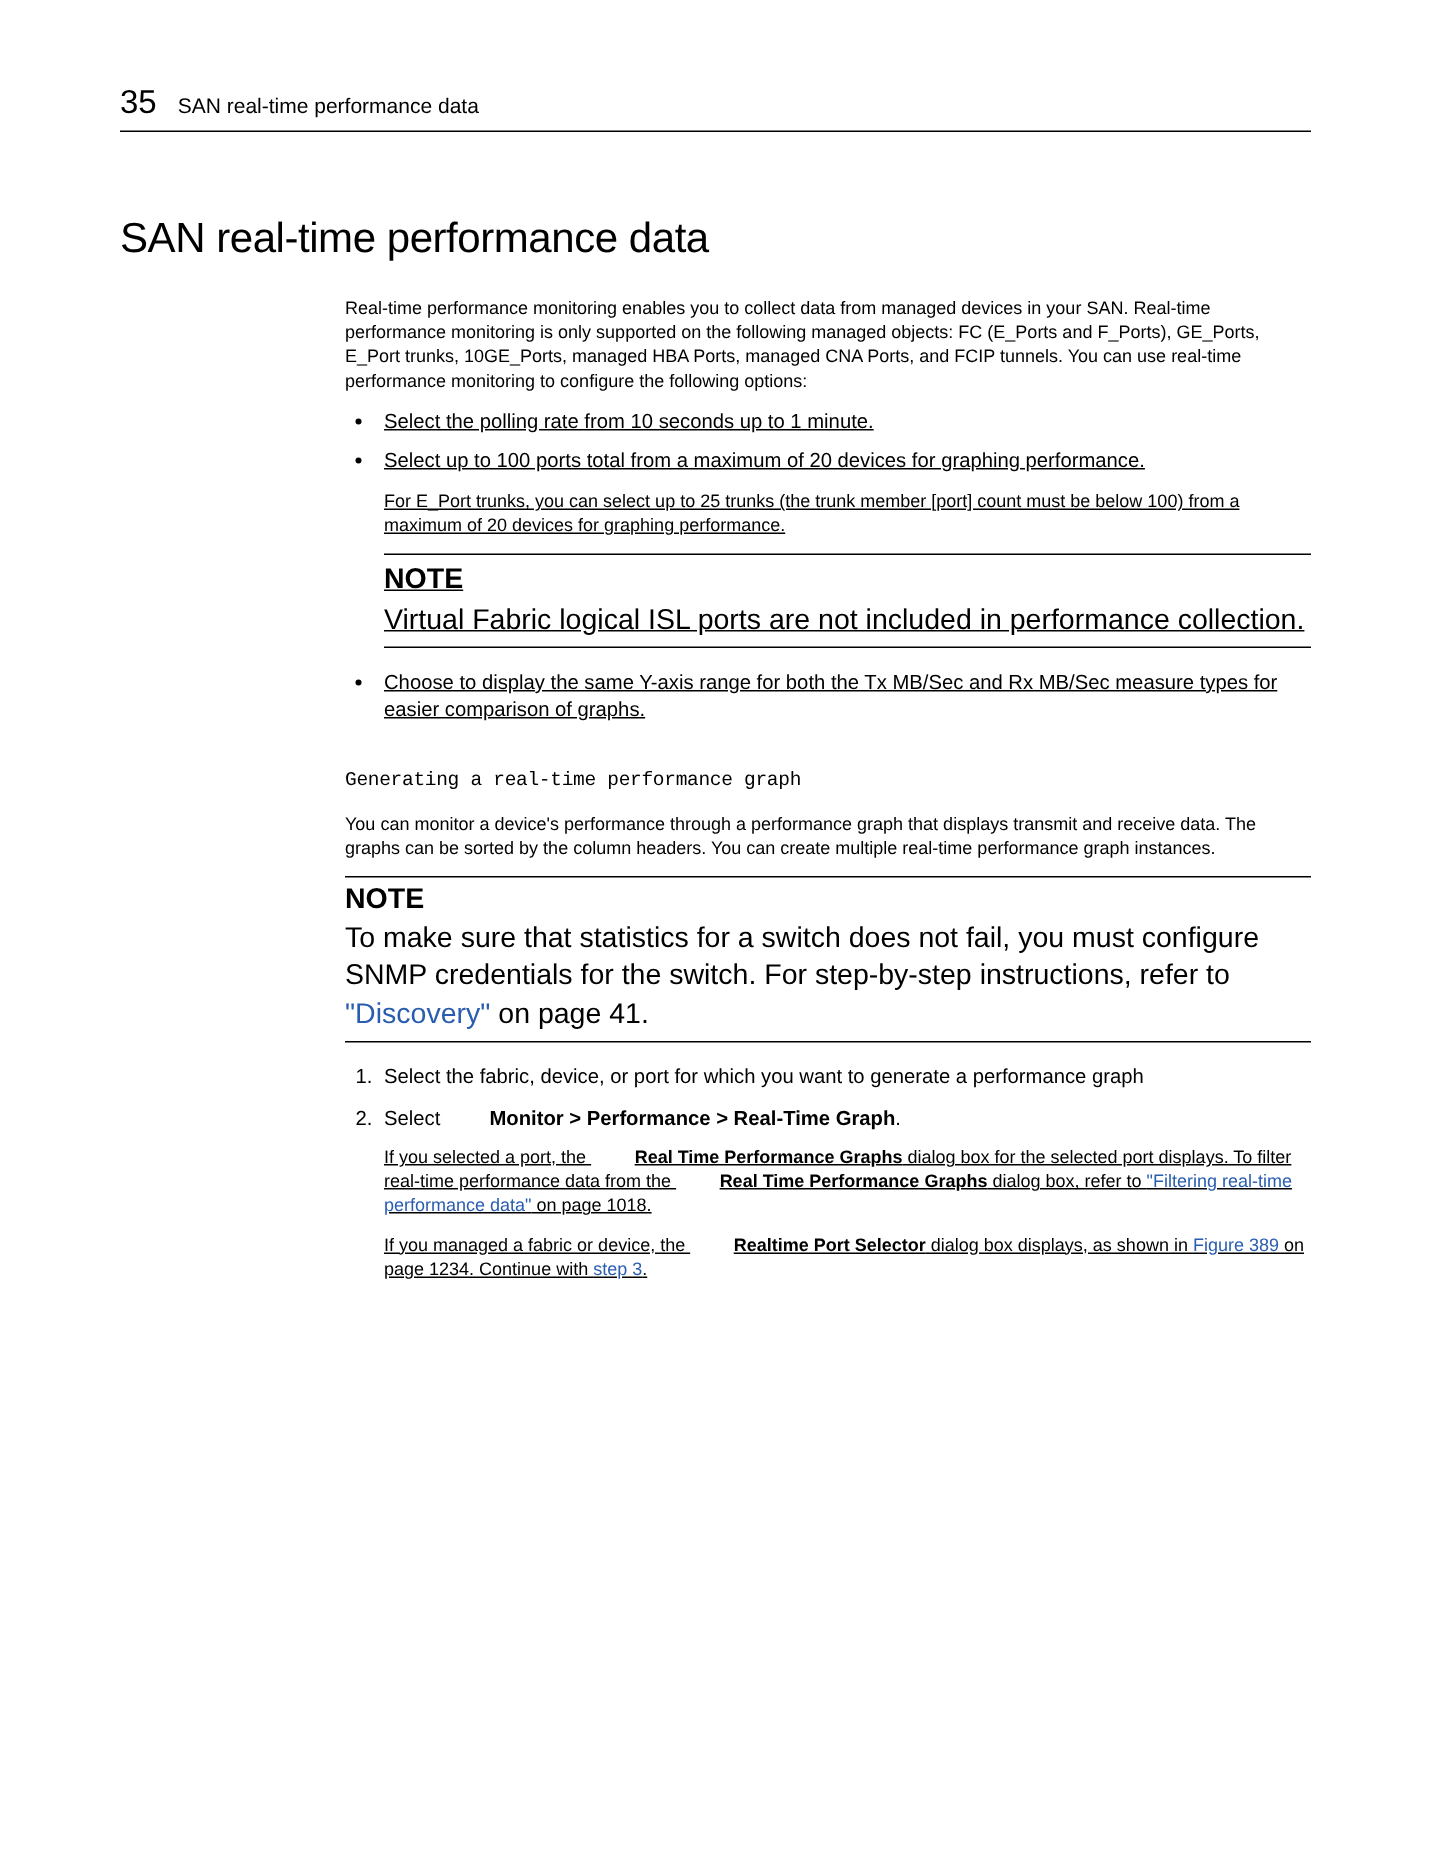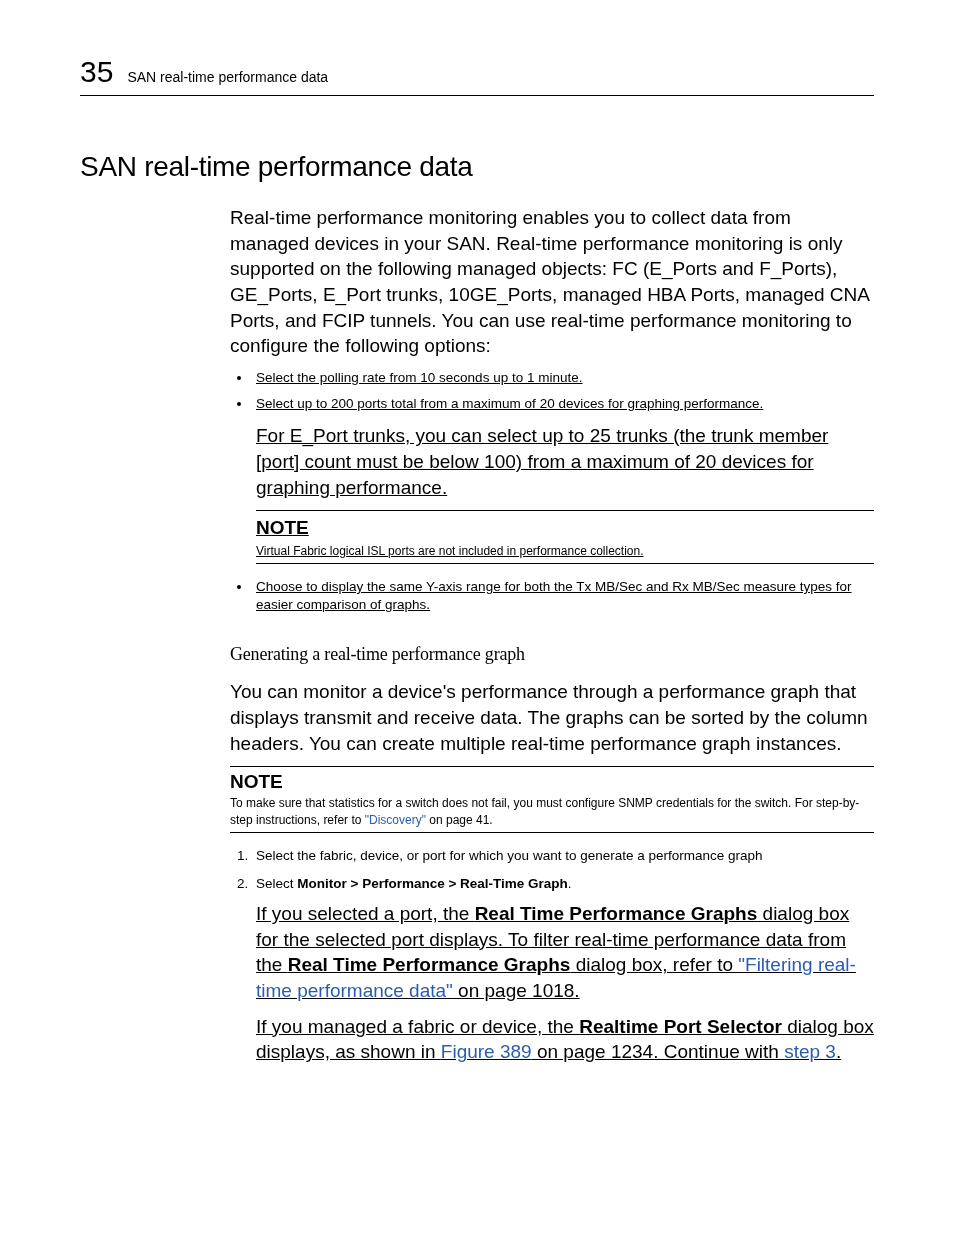--- a/index.html
+++ b/index.html
@@ -18,53 +18,53 @@
     box-sizing: border-box;
   }
   .running-head {
     display: flex;
     align-items: baseline;
     border-bottom: 1px solid #000;
     padding-bottom: 6px;
     margin-bottom: 55px;
   }
   .chap-num {
-    font-size: 30px;
+    font-size: 22px;
     font-family: Arial, Helvetica, sans-serif;
     font-weight: 400;
     margin-right: 14px;
   }
   .running-title {
     font-size: 14px;
     font-family: Arial, Helvetica, sans-serif;
   }
   .h1 {
     font-size: 28px;
     font-family: Arial, Helvetica, sans-serif;
     font-weight: 400;
     margin: 0 0 22px 0;
     font-stretch: condensed;
     letter-spacing: -0.3px;
   }
   .h2 {
-    font-size: 18px;
-    font-family: Liberation Serif, serif;
+    font-size: 13px;
+    font-family: Liberation Mono, monospace;
     font-weight: 400;
     margin: 30px 0 14px 0;
     font-stretch: condensed;
     letter-spacing: -0.2px;
   }
   .content-col {
     margin-left: 150px;
   }
   .content-col .h2 {
     margin-left: 0;
   }
   p {
-    font-size: 19px;
+    font-size: 12px;
     line-height: 1.35;
     margin: 0 0 10px 0;
   }
   ul {
     margin: 6px 0 10px 0;
     padding-left: 22px;
   }
   ul li {
     font-size: 13.5px;
     line-height: 1.35;
@@ -103,29 +103,30 @@
     border-bottom: 1px solid #000;
     height: 0;
   }
   .note-label {
     font-weight: bold;
     font-size: 19px;
     margin-top: 4px;
     font-stretch: condensed;
   }
   .note-body {
-    font-size: 12px;
+    font-size: 19px;
     line-height: 1.35;
     margin: 2px 0 4px 0;
   }
   .link {
     color: #2a5db0;
   }
   .bold {
     font-weight: bold;
+    margin-left: 29px;
   }
 </style>
 </head>
 <body>
 
 <div class="page">
 
   <div class="running-head">
     <span class="chap-num">35</span>
     <span class="running-title">SAN real-time performance data</span>
@@ -133,21 +134,21 @@
 
   <div class="h1">SAN real-time performance data</div>
 
   <div class="content-col">
 
     <p>Real-time performance monitoring enables you to collect data from managed devices in your SAN. Real-time performance monitoring is only supported on the following managed objects: FC (E_Ports and F_Ports), GE_Ports, E_Port trunks, 10GE_Ports, managed HBA Ports, managed CNA Ports, and FCIP tunnels. You can use real-time performance monitoring to configure the following options:</p>
 
     <ul>
       <li>Select the polling rate from 10 seconds up to 1 minute.</li>
       <li>
-        <span>Select up to 200 ports total from a maximum of 20 devices for graphing performance.</span>
+        <span>Select up to 100 ports total from a maximum of 20 devices for graphing performance.</span>
         <p class="sub-indent" style="margin-left:0; margin-top:10px;">For E_Port trunks, you can select up to 25 trunks (the trunk member [port] count must be below 100) from a maximum of 20 devices for graphing performance.</p>
 
         <div class="note-block" style="margin-left:0;">
           <div class="note-rule-top"></div>
           <div class="note-label">NOTE</div>
           <div class="note-body">Virtual Fabric logical ISL ports are not included in performance collection.</div>
           <div class="note-rule-bottom"></div>
         </div>
       </li>
       <li>Choose to display the same Y-axis range for both the Tx MB/Sec and Rx MB/Sec measure types for easier comparison of graphs.</li>

